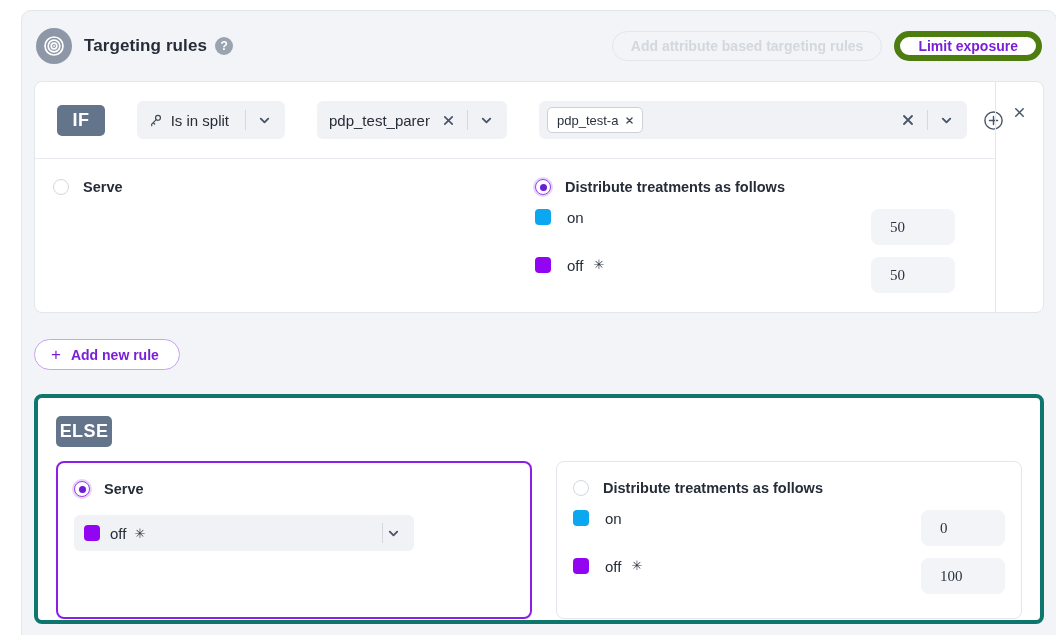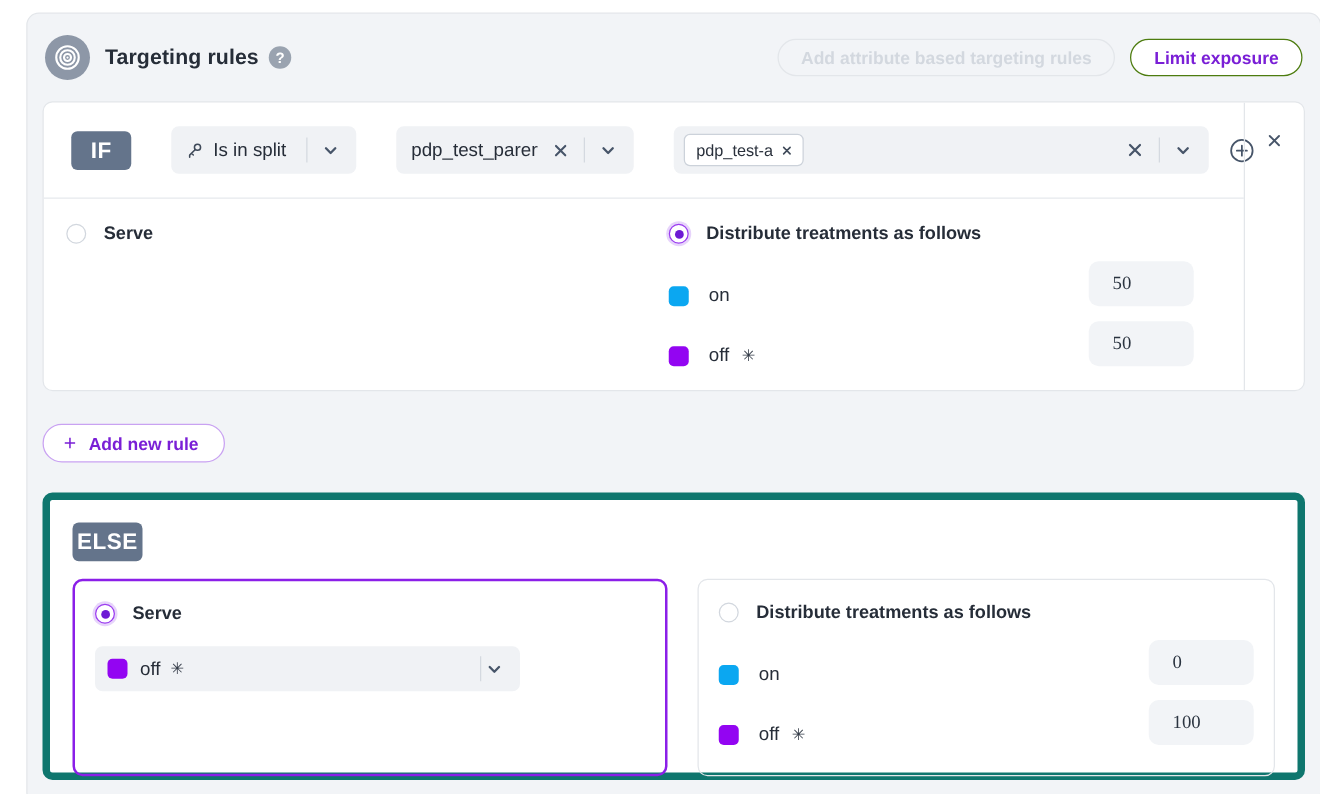--- a/index.html
+++ b/index.html
@@ -12,21 +12,21 @@
   .header { display:flex; align-items:center; padding:0 2px 0 2px; height:38px; margin-bottom:16px; }
   .target-circle { width:36px; height:36px; border-radius:50%; background:#8d97a7;
     display:flex; align-items:center; justify-content:center; flex:0 0 auto; }
   .page-title { font-size:17px; font-weight:700; color:#262d38; margin-left:12px; letter-spacing:.1px; }
   .help-circle { width:18px; height:18px; border-radius:50%; background:#9aa3b0; color:#ffffff;
     font-size:12px; font-weight:700; display:flex; align-items:center; justify-content:center; margin-left:8px; }
   .header-spacer { flex:1; }
   .pill { border-radius:16px; height:30px; display:inline-flex; align-items:center; justify-content:center;
     font-size:14px; font-weight:700; background:transparent; cursor:pointer; padding:0 18px; }
   .pill.disabled { color:#d3d8df; border:1px solid #e3e6ea; cursor:default; }
-  .pill.purple { color:#7a1fd6; border:1px solid #4d7c0f; background:#ffffff; }
+  .pill.purple { color:#7a1fd6; border:6px solid #4d7c0f; background:#ffffff; }
   .pill + .pill { margin-left:12px; }
 
   
   .rule-card { display:flex; background:#ffffff; border:1px solid #e3e6ea; border-radius:8px;
     height:232px; overflow:hidden; }
   .rule-main { flex:1; display:flex; flex-direction:column; min-width:0; }
   .rule-side { flex:0 0 48px; border-left:1px solid #e3e6ea; display:flex; justify-content:center; }
   .icon-btn { background:none; border:none; cursor:pointer; padding:4px; height:24px; display:flex; align-items:center; }
   .rule-side .icon-btn { margin-top:18px; }
 
@@ -51,39 +51,39 @@
   .serve-area { flex:1; display:flex; padding:18px 18px 0 18px; }
   .serve-col { flex:0 0 482px; }
   .dist-col { flex:1; }
   .radio-row { display:flex; align-items:center; gap:14px; height:20px; }
   .radio { width:16px; height:16px; border-radius:50%; background:#ffffff;
     border:1.5px solid #d2d7de; flex:0 0 auto; cursor:pointer; position:relative; }
   .radio.sel { border-color:#9b3df0; box-shadow:0 0 0 2px #e7d4fb; }
   .radio.sel::after { content:""; position:absolute; left:50%; top:50%; width:7px; height:7px;
     margin:-3.5px 0 0 -3.5px; border-radius:50%; background:#6d1bd4; }
   .radio-label { font-size:14.5px; font-weight:700; color:#262d38; }
-  .treat-row { display:flex; align-items:flex-end; margin-top:12px; height:36px; }
+  .treat-row { display:flex; align-items:flex-start; margin-top:12px; height:36px; }
   .swatch { width:16px; height:16px; border-radius:4px; flex:0 0 auto; margin-right:16px; }
   .treat-name { font-size:15px; color:#262d38; }
   .def-star { font-size:13px; color:#333b47; margin-left:10px; }
   .pct-input { margin-left:auto; width:84px; height:36px; background:#f2f4f7; border:none;
     border-radius:8px; font-size:15px; color:#2b3440; padding-left:19px;
     font-family:Liberation Serif, serif; }
   .dist-col .pct-input { margin-right:0; }
   .dist-col { padding-right:0; }
   .dist-inner { margin-right:22px; }
 
   
   .add-rule { margin-top:26px; height:31px; border-radius:16px; border:1px solid #c9a2f2;
     background:#ffffff; color:#7a1fd6; font-size:14px; font-weight:700; display:inline-flex;
     align-items:center; gap:10px; padding:0 20px 0 16px; cursor:pointer; }
   .plus-glyph { font-size:17px; font-weight:400; }
 
   
-  .else-card { margin-top:24px; background:#ffffff; border:6px solid #0f766e; border-radius:8px;
+  .else-card { margin-top:24px; background:#ffffff; border:4px solid #0f766e; border-radius:8px;
     height:230px; padding:18px; }
   .else-badge { width:56px; display:inline-block; }
   .else-body { display:flex; gap:24px; margin-top:14px; }
   .panel { border-radius:8px; height:158px; padding:16px 16px 0 16px; }
   .panel.serve-panel { flex:0 0 476px; border:2px solid #8b1fe8; }
   .panel.dist-panel { flex:1; border:1px solid #e3e6ea; }
   .dd { margin-top:16px; width:340px; height:36px; background:#f0f2f5; border-radius:6px;
     display:flex; align-items:center; padding:0 10px; cursor:pointer; }
   .dd .swatch { margin-right:10px; }
   .dd .treat-name { margin-right:8px; }

